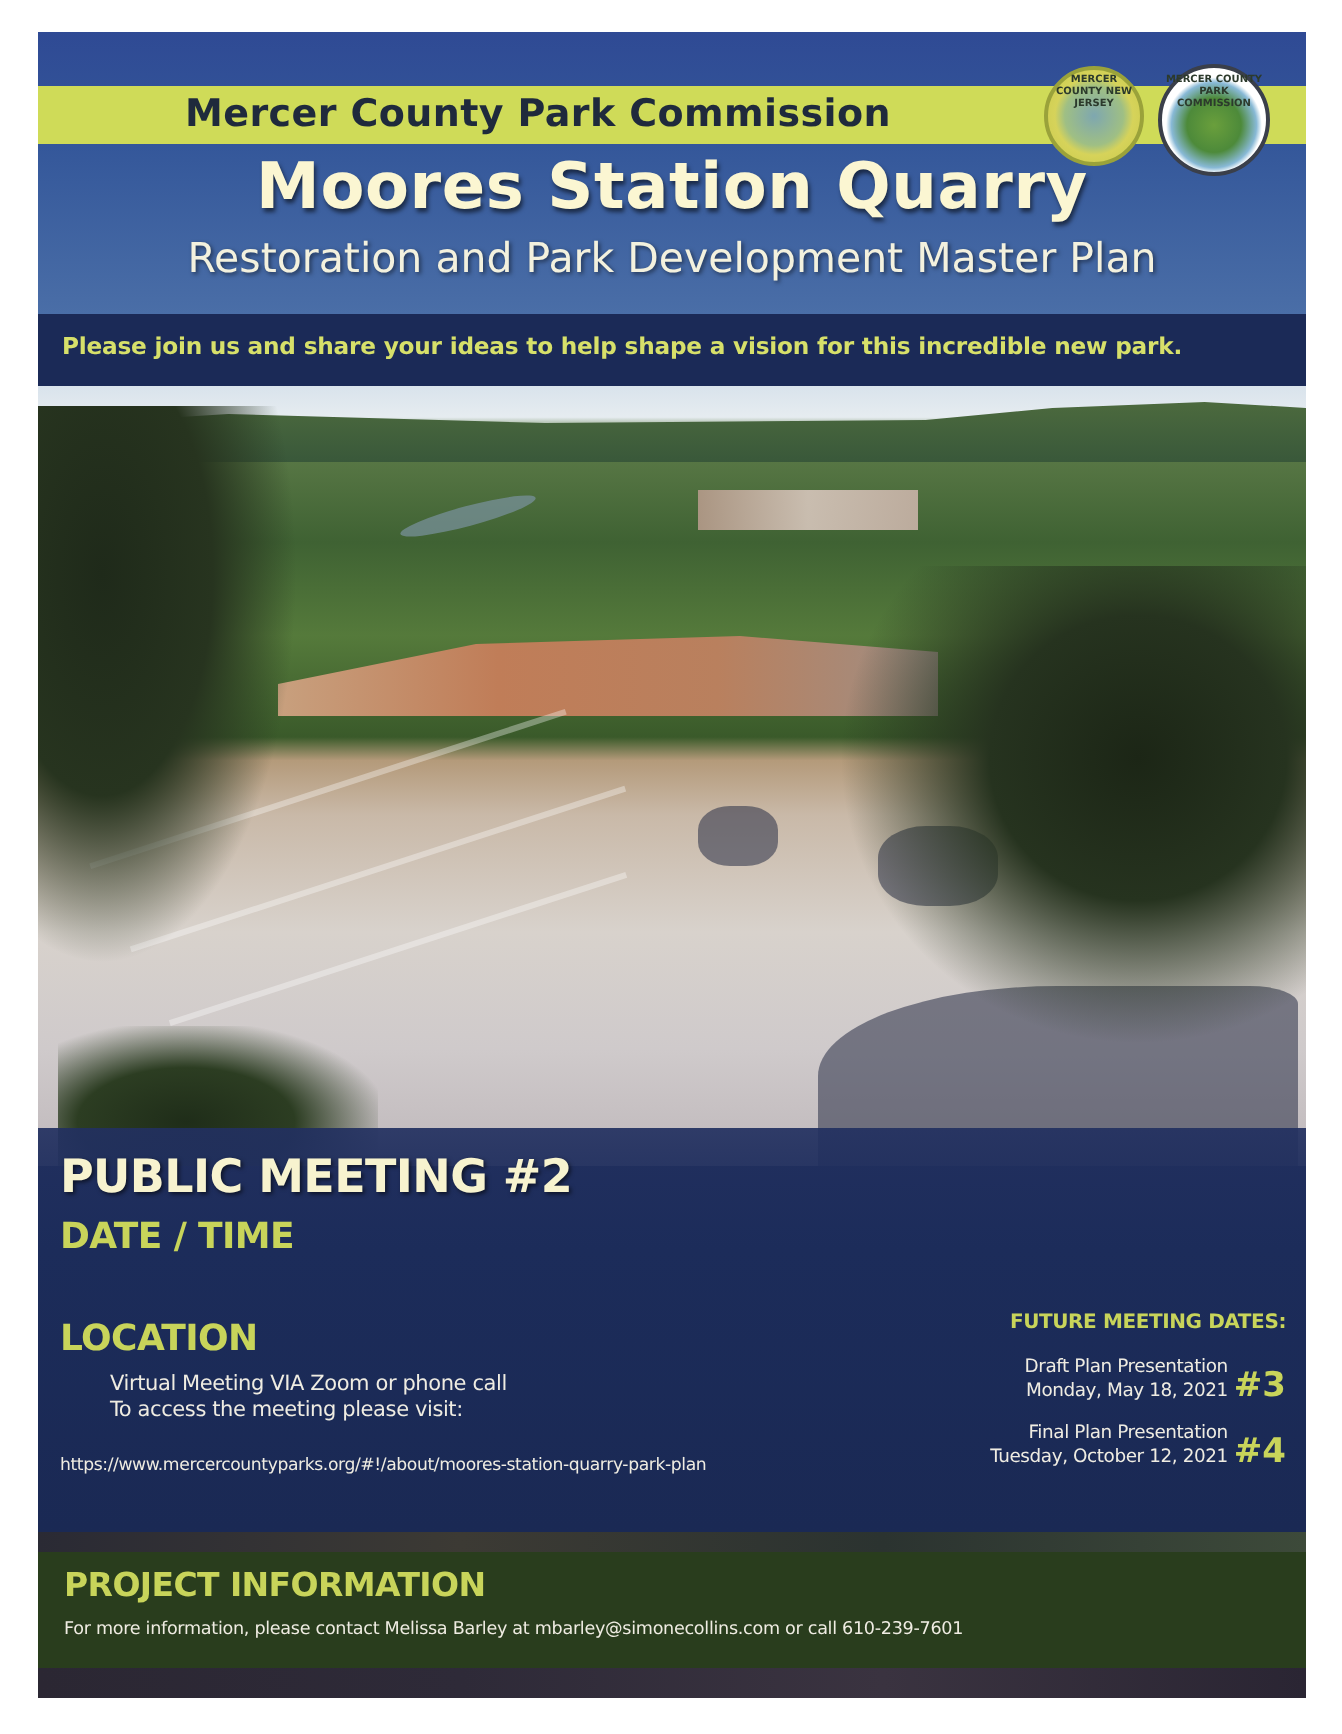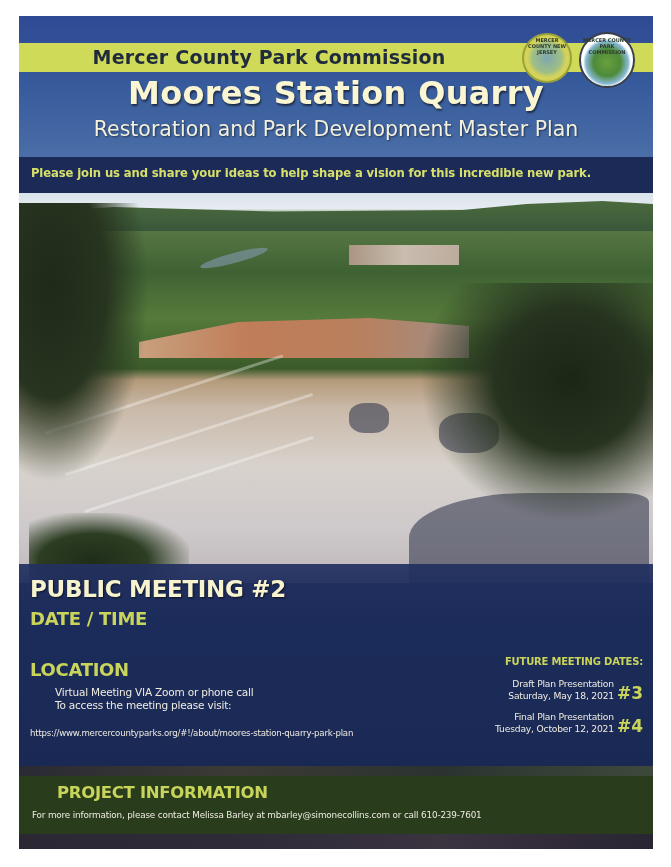--- a/index.html
+++ b/index.html
@@ -60,21 +60,21 @@
   .future-heading { font-weight: bold; font-size: 10px; color: #c8d45a; letter-spacing: -0.2px; margin-bottom: 10px; }
   .future-item { display: flex; justify-content: flex-end; align-items: center; margin-bottom: 7px; }
   .future-lines { font-size: 9.2px; color: #efece2; line-height: 12px; letter-spacing: -0.2px; }
   .future-num { font-weight: bold; font-size: 17px; color: #c8d45a; margin-left: 3px; margin-top: 6px; }
 
   
   .strip { position: absolute; left: 0; top: 750px; width: 634px; height: 10px; background: linear-gradient(to right, #2a2a34, #3c3a34, #2b3330, #3d4a3a); }
 
   
   .project-band { position: absolute; left: 0; top: 760px; width: 634px; height: 58px; background: #293d1d; }
-  .project-heading { position: absolute; left: 13px; top: 767px; font-weight: bold; font-size: 16.5px; color: #c8d45a; letter-spacing: -0.3px; margin-left: 25px; }
+  .project-heading { position: absolute; left: 13px; top: 767px; font-weight: bold; font-size: 16.5px; color: #c8d45a; letter-spacing: -0.3px; }
   .project-text { position: absolute; left: 13px; top: 794px; font-size: 8.8px; color: #efece2; letter-spacing: -0.15px; }
   .bottom-strip { position: absolute; left: 0; top: 818px; width: 634px; height: 15px; background: linear-gradient(to right, #2b2733, #2e2a38, #3a3340, #2a2533); }
 </style>
 </head>
 <body>
 
 <div class="poster">
 
   <div class="header"></div>
   <div class="commission-band"></div>
@@ -115,21 +115,21 @@
   <div class="section-heading location-heading">LOCATION</div>
   <div class="location-line loc1">Virtual Meeting VIA Zoom or phone call</div>
   <div class="location-line loc2">To access the meeting please visit:</div>
   <div class="loc-url">https://www.mercercountyparks.org/#!/about/moores-station-quarry-park-plan</div>
 
   <div class="future">
     <div class="future-heading">FUTURE MEETING DATES:</div>
     <div class="future-item">
       <div class="future-lines">
         <div>Draft Plan Presentation</div>
-        <div>Saturday, May 18, 2021</div>
+        <div>Monday, May 18, 2021</div>
       </div>
       <div class="future-num">#3</div>
     </div>
     <div class="future-item">
       <div class="future-lines">
         <div>Final Plan Presentation</div>
         <div>Tuesday, October 12, 2021</div>
       </div>
       <div class="future-num">#4</div>
     </div>

